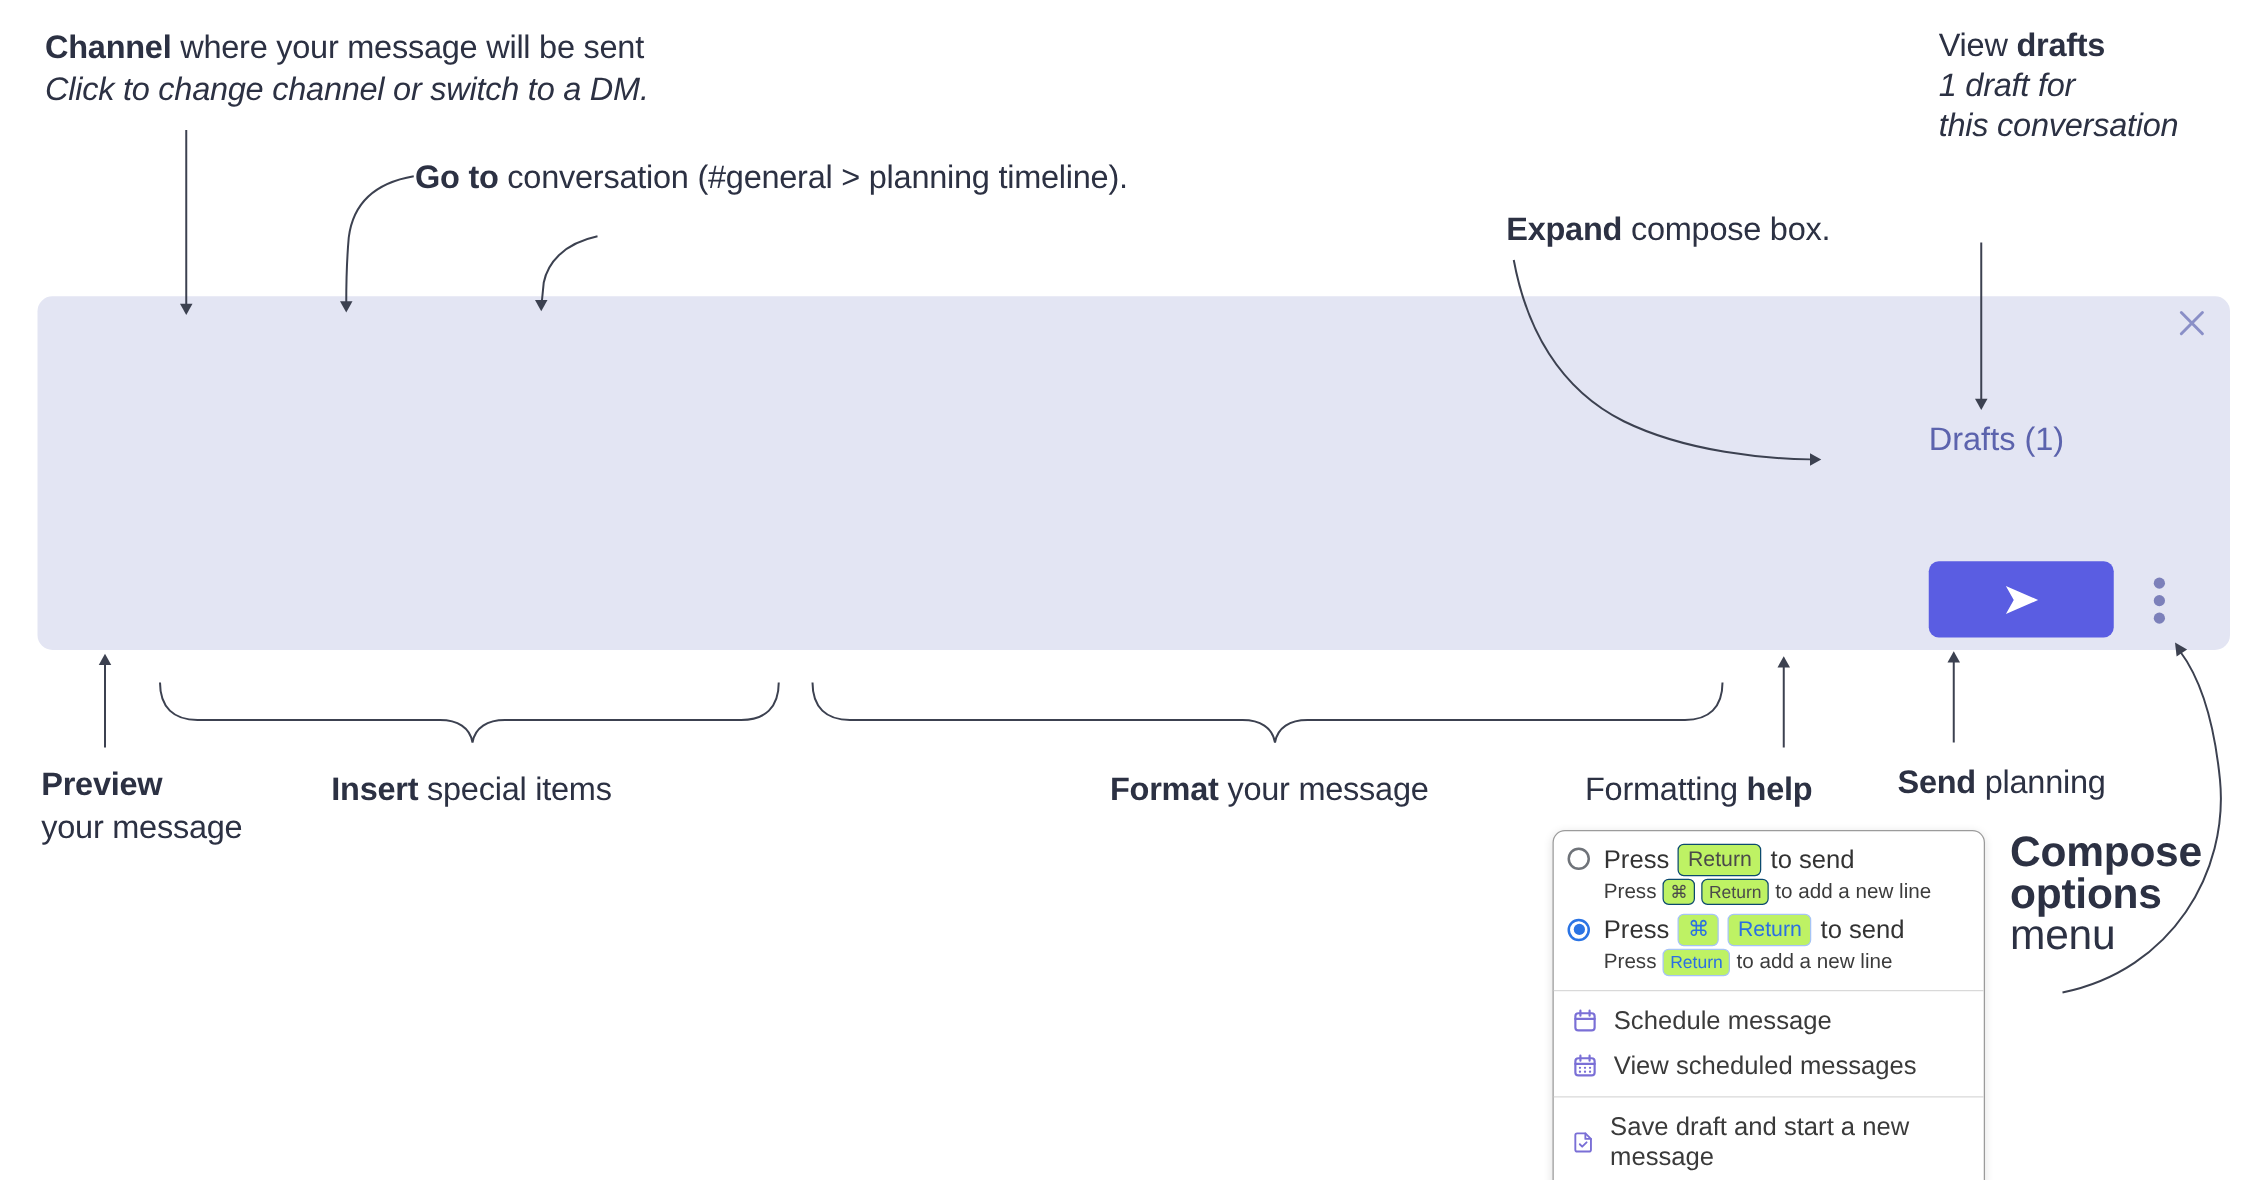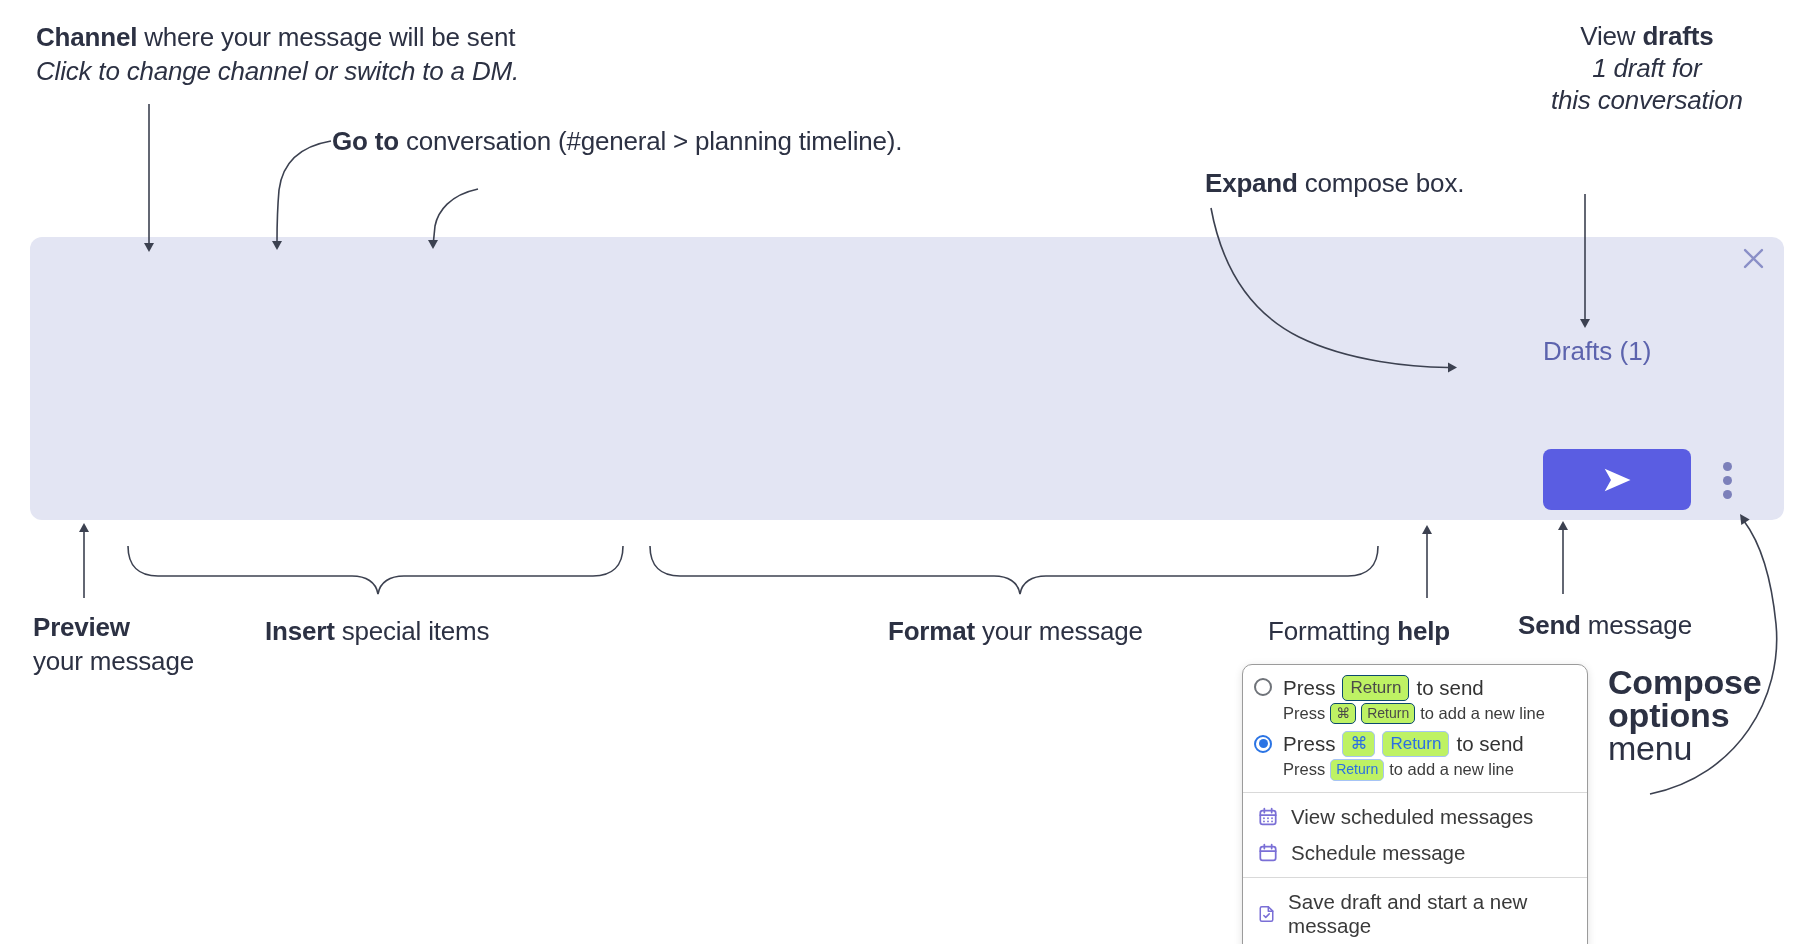--- a/index.html
+++ b/index.html
@@ -6,21 +6,21 @@
   .page{position:relative;width:1814px;height:944px;background:#fff;overflow:hidden;
         font-family:"Liberation Sans","DejaVu Sans",sans-serif;color:#2c3143;}
   
   .ann{position:absolute;font-size:26px;line-height:34px;color:#2c3143;letter-spacing:-0.2px;z-index:6;}
   .ann b{font-weight:700;}
   .ann .it{font-style:italic;}
   #ann-channel{left:36px;top:20px;}
   #ann-goto{left:332px;top:124px;}
   #ann-topic{left:480px;top:174px;}
   #ann-expand{left:1205px;top:166px;}
-  #ann-drafts{left:1551px;top:20px;line-height:32px;text-align:center;}
+  #ann-drafts{left:1551px;top:20px;line-height:32px;}
   #ann-preview{left:33px;top:610px;}
   #ann-insert{left:265px;top:614px;}
   #ann-format{left:888px;top:614px;}
   #ann-fhelp{left:1268px;top:614px;}
   #ann-send{left:1518px;top:608px;}
   #ann-compose{left:1608px;top:666px;line-height:33px;font-size:34px;}
   
   .panel{position:absolute;left:30px;top:237px;width:1754px;height:283px;background:#e3e5f3;border-radius:12px;z-index:1;}
   .whitebox{position:absolute;background:#fff;border:1px solid #c9cbdb;border-radius:8px;box-sizing:border-box;}
   .channel-box{left:52px;top:252px;width:206px;height:65px;display:flex;align-items:center;padding:0 14px;gap:9px;cursor:pointer;}
@@ -279,21 +279,21 @@
   <div class="ann" id="ann-insert">
     <b>Insert</b><span> special items</span>
   </div>
   <div class="ann" id="ann-format">
     <b>Format</b><span> your message</span>
   </div>
   <div class="ann" id="ann-fhelp">
     <span>Formatting </span><b>help</b>
   </div>
   <div class="ann" id="ann-send">
-    <b>Send</b><span> message</span>
+    <b>Send</b><span> planning</span>
   </div>
   <div class="ann" id="ann-compose">
     <div><b>Compose</b></div>
     <div><b>options</b></div>
     <div>menu</div>
   </div>
 
   <div class="menu">
     <div class="opt-main">
       <span class="radio"></span>
@@ -313,45 +313,45 @@
       <kbd class="k blue">⌘</kbd>
       <kbd class="k blue">Return</kbd>
       <span>to send</span>
     </div>
     <div class="opt-sub">
       <span>Press</span>
       <kbd class="k blue">Return</kbd>
       <span>to add a new line</span>
     </div>
     <div class="menu-divider"></div>
+    <div class="menu-item">
+      <svg width="22" height="22" viewBox="0 0 24 24">
+        <g fill="none" stroke="#7a6fd6" stroke-width="1.9" stroke-linecap="round">
+          <rect x="3.6" y="5" width="16.8" height="15" rx="2.6"></rect>
+          <path d="M8 2.8 V7.2 M16 2.8 V7.2 M3.6 10 H20.4"></path>
+        </g>
+      </svg>
+      <span>Schedule message</span>
+    </div>
     <div class="menu-item">
       <svg width="22" height="22" viewBox="0 0 24 24">
         <g fill="none" stroke="#7a6fd6" stroke-width="1.9" stroke-linecap="round">
           <rect x="3.6" y="5" width="16.8" height="15" rx="2.6"></rect>
           <path d="M8 2.8 V7.2 M16 2.8 V7.2 M3.6 10 H20.4"></path>
         </g>
         <g fill="#7a6fd6">
           <circle cx="7.6" cy="13.4" r="1"></circle>
             <circle cx="12" cy="13.4" r="1"></circle>
             <circle cx="16.4" cy="13.4" r="1"></circle>
           <circle cx="7.6" cy="16.8" r="1"></circle>
             <circle cx="12" cy="16.8" r="1"></circle>
             <circle cx="16.4" cy="16.8" r="1"></circle>
         </g>
       </svg>
       <span>View scheduled messages</span>
-    </div>
-    <div class="menu-item">
-      <svg width="22" height="22" viewBox="0 0 24 24">
-        <g fill="none" stroke="#7a6fd6" stroke-width="1.9" stroke-linecap="round">
-          <rect x="3.6" y="5" width="16.8" height="15" rx="2.6"></rect>
-          <path d="M8 2.8 V7.2 M16 2.8 V7.2 M3.6 10 H20.4"></path>
-        </g>
-      </svg>
-      <span>Schedule message</span>
     </div>
     <div class="menu-divider"></div>
     <div class="menu-item">
       <svg width="22" height="22" viewBox="0 0 24 24">
         <g fill="none" stroke="#7a6fd6" stroke-width="1.9" stroke-linecap="round" stroke-linejoin="round">
           <path d="M6 2.8 H14.2 L19.8 8.4 V19.2 A1.9 1.9 0 0 1 17.9 21.1 H6 A1.9 1.9 0 0 1 4.1 19.2 V4.7 A1.9 1.9 0 0 1 6 2.8 Z"></path>
           <path d="M14.2 2.8 V8.4 H19.8"></path>
           <path d="M8.6 13.8 L11 16.2 L15.4 11.8"></path>
         </g>
       </svg>

